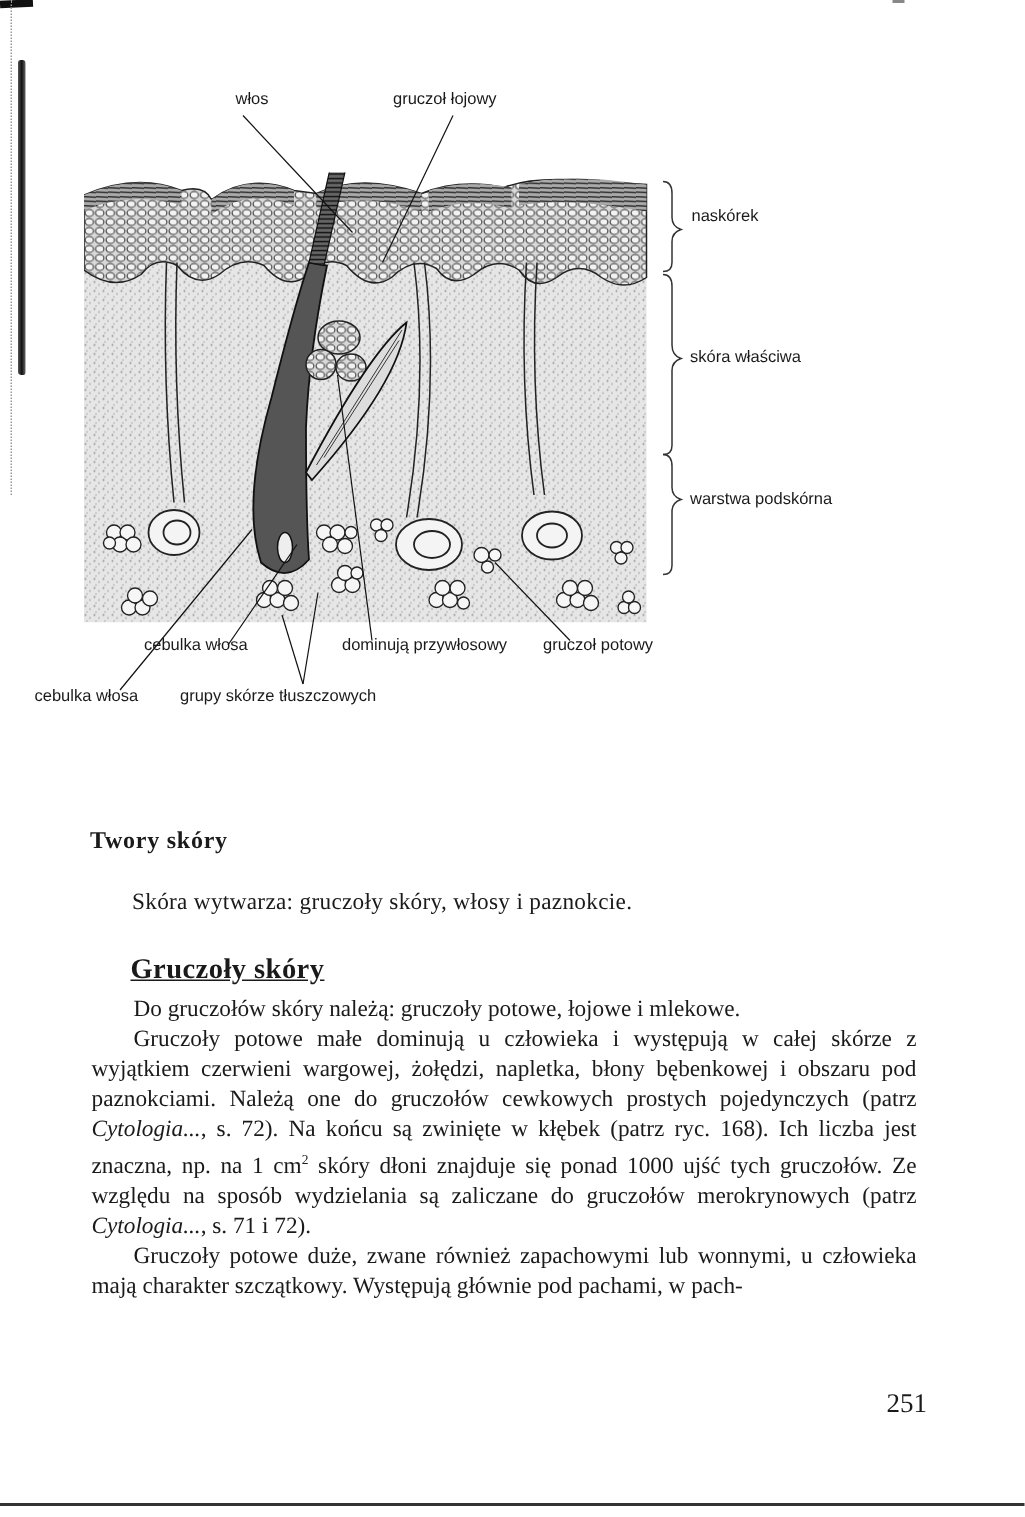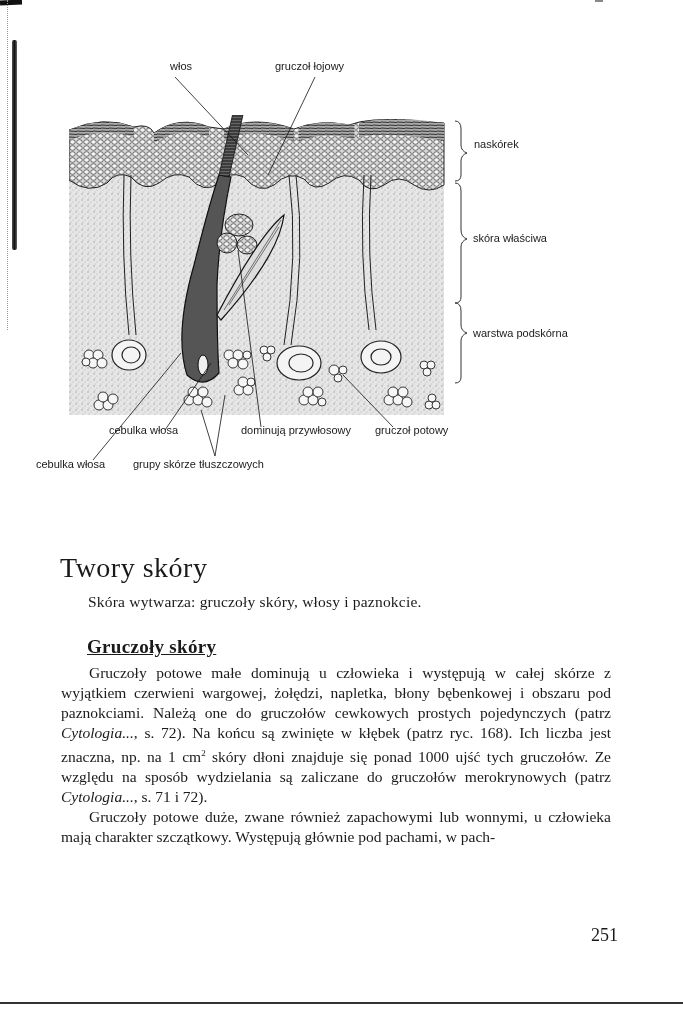--- a/index.html
+++ b/index.html
@@ -10,28 +10,28 @@
   }
   .abs { position: absolute; }
   
   .left-bar { left: 12px; top: 40px; width: 5px; height: 210px; background: linear-gradient(90deg,#555,#111 50%,#666); border-radius: 2px; transform: skewY(2deg); }
   .left-dots { left: 7px; top: 0; width: 1px; height: 330px; border-left: 1px dotted #999; }
   .top-corner { left: 0; top: 0; width: 22px; height: 5px; background: #111; transform: rotate(-3deg); }
   .right-tick { right: 80px; top: 0; width: 8px; height: 2px; background: #888; }
   .bottom-line { left: 0; right: 0; bottom: 7px; height: 2px; background: #333; }
 
   
-  .figure { left: 53px; top: 55px; width: 600px; height: 440px; }
+  .figure { left: 40px; top: 55px; width: 600px; height: 440px; }
   .diagram { left: 16px; top: 60px; width: 390px; height: 300px; }
   .sans { font-family: "Liberation Sans", "DejaVu Sans", sans-serif; font-size: 11px; color: #1a1a1a; white-space: nowrap; }
   .caption { font-size: 12px; letter-spacing: 0.3px; }
 
   
   .text { left: 60px; width: 552px; }
-  h1.h-main { margin: 0; font-size: 28px; font-weight: normal; letter-spacing: 0.5px; }
+  h1.h-main { margin: 0; font-size: 16px; font-weight: bold; letter-spacing: 0.5px; }
   h2.h-sub { margin: 0; font-size: 19px; font-weight: bold; letter-spacing: 0.3px; text-decoration: underline; }
   p.lead { margin: 0; font-size: 15.5px; letter-spacing: 0.2px; }
   .para { font-size: 15.5px; line-height: 20px; text-align: justify; margin: 0; }
   .para.indent { text-indent: 28px; }
   .para b { font-weight: bold; }
   .page-num { left: 591px; top: 925px; font-size: 18px; text-align: center; }
 </style>
 </head>
 <body>
 
@@ -215,17 +215,18 @@
   <div class="abs sans" style="left:80px;top:403px">grupy skórze tłuszczowych</div>
 
 </div>
 
 <h1 class="abs text h-main" style="top:552px">Twory skóry</h1>
 <p class="abs text lead" style="left:88px;top:593px">Skóra wytwarza: gruczoły skóry, włosy i paznokcie.</p>
 
 <h2 class="abs text h-sub" style="left:87px;top:636px">Gruczoły skóry</h2>
 
 <div class="abs" style="left:61px;top:663px;width:550px">
+  <p class="para indent">Do gruczołów skóry należą: gruczoły potowe, łojowe i mlekowe.</p>
   <p class="para indent"><span>Gruczoły potowe małe dominują u człowieka i występują w całej skórze z wyjątkiem czerwieni wargowej, żołędzi, napletka, błony bębenkowej i obszaru pod paznokciami. Należą one do gruczołów cewkowych prostych pojedynczych (patrz </span><i>Cytologia...</i><span>, s. 72). Na końcu są zwinięte w kłębek (patrz ryc. 168). Ich liczba jest znaczna, np. na 1 cm</span><sup style="font-size:9px">2</sup><span> skóry dłoni znajduje się ponad 1000 ujść tych gruczołów. Ze względu na sposób wydzielania są zaliczane do gruczołów merokrynowych (patrz </span><i>Cytologia...</i><span>, s. 71 i 72).</span></p>
   <p class="para indent">Gruczoły potowe duże, zwane również zapachowymi lub wonnymi, u człowieka mają charakter szczątkowy. Występują głównie pod pachami, w pach-</p>
 </div>
 
 <div class="abs page-num">251</div>
 
 </body></html>

